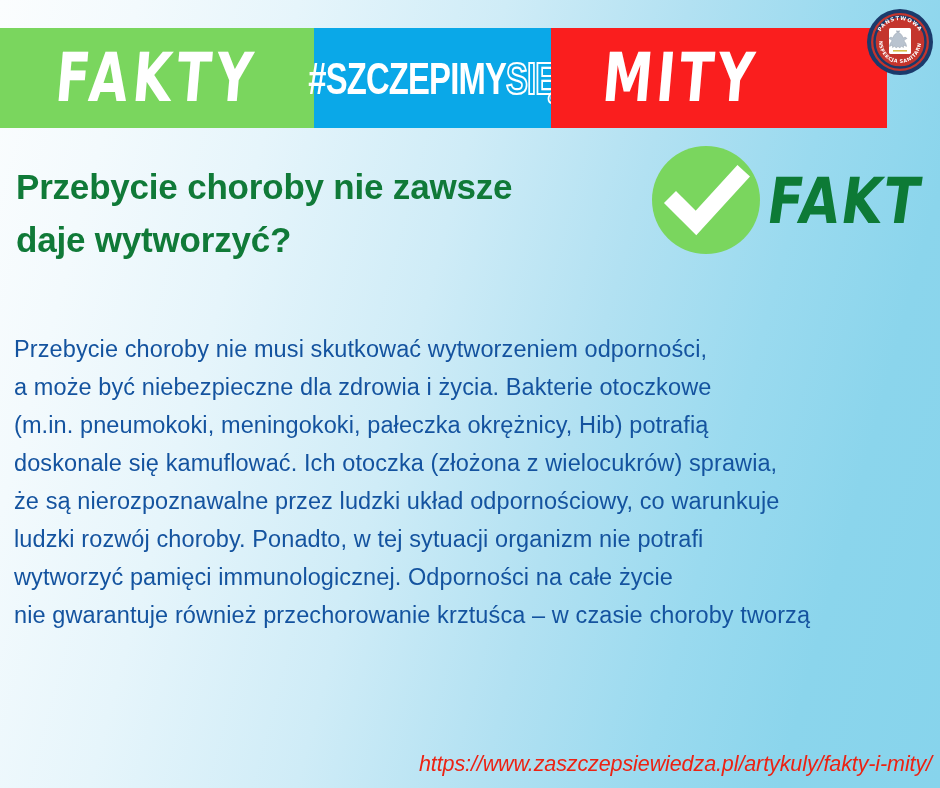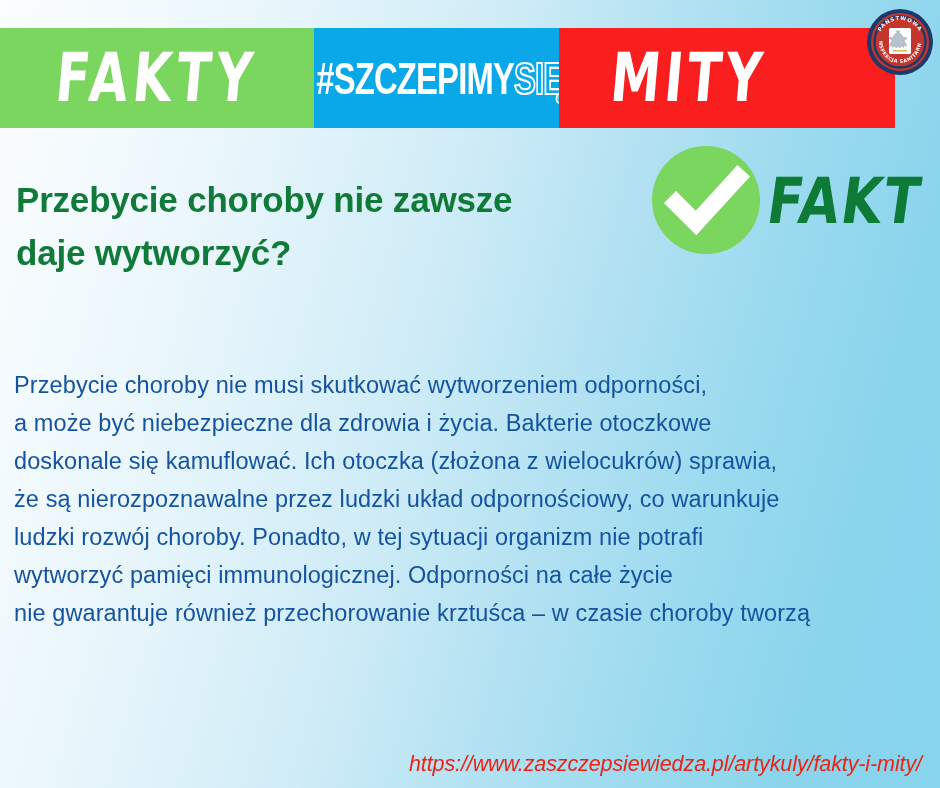--- a/index.html
+++ b/index.html
@@ -44,21 +44,20 @@
     display: flex;
     align-items: center;
     justify-content: center;
     position: relative;
   }
   .band-fakty {
     width: 314px;
   }
   .band-hash {
     width: 237px;
-    padding-left: 8px;
   }
   .band-mity {
     width: 336px;
     justify-content: flex-start;
   }
 
   .brush-label {
     font-family: "DejaVu Sans", sans-serif;
     color: #ffffff;
     font-weight: 700;
@@ -163,21 +162,21 @@
     letter-spacing: 0.1px;
   }
   .body-text p {
     margin: 0;
     white-space: nowrap;
   }
 
   
   .source-url {
     position: absolute;
-    right: 18px;
+    right: 8px;
     top: 752px;
     color: #ec2213;
     font-family: "Liberation Sans Narrow", "Liberation Sans", sans-serif;
     font-style: italic;
     font-size: 21.5px;
     letter-spacing: -0.1px;
     text-decoration: none;
     white-space: nowrap;
   }
 </style>
@@ -222,37 +221,38 @@
       <path d="M27 42 h14 v1.6 h-14 z" fill="#d8bf4a"></path>
       <text font-family="DejaVu Sans, sans-serif" font-size="5.3" font-weight="bold" fill="#ffffff" letter-spacing="0.9">
         <textPath href="#arcTop" startOffset="50%" text-anchor="middle">PAŃSTWOWA</textPath>
       </text>
       <text font-family="DejaVu Sans, sans-serif" font-size="4.9" font-weight="bold" fill="#ffffff" letter-spacing="0.5">
         <textPath href="#arcBot" startOffset="50%" text-anchor="middle">INSPEKCJA SANITARNA</textPath>
       </text>
     </svg>
   </div>
 
-  <div class="question" style="color: rgb(16, 122, 56); margin-top: 13px;">
+  <div class="question" style="color: rgb(16, 122, 56);">
     <div>Przebycie choroby nie zawsze</div>
     <div>daje wytworzyć?</div>
   </div>
 
   <div class="verdict">
     <div class="check-circle" style="background: rgb(122, 214, 94);">
       <svg class="check-mark" viewBox="0 0 108 108" width="108" height="108" aria-hidden="true">
         <path d="M24 57 L44 77 L86 31" fill="none" stroke="#ffffff" stroke-width="17" stroke-linecap="square" stroke-linejoin="miter"></path>
       </svg>
     </div>
     <span class="verdict-word">FAKT</span>
   </div>
 
-  <div class="body-text" style="color: rgb(20, 83, 159); margin-top: 36px;">
+  <div class="body-text" style="color: rgb(20, 83, 159);">
     <p>Przebycie choroby nie musi skutkować wytworzeniem odporności,</p>
     <p>a może być niebezpieczne dla zdrowia i życia. Bakterie otoczkowe</p>
+    <p>(m.in. pneumokoki, meningokoki, pałeczka okrężnicy, Hib) potrafią</p>
     <p>doskonale się kamuflować. Ich otoczka (złożona z wielocukrów) sprawia,</p>
     <p>że są nierozpoznawalne przez ludzki układ odpornościowy, co warunkuje</p>
     <p>ludzki rozwój choroby. Ponadto, w tej sytuacji organizm nie potrafi</p>
     <p>wytworzyć pamięci immunologicznej. Odporności na całe życie</p>
     <p>nie gwarantuje również przechorowanie krztuśca – w czasie choroby tworzą</p>
   </div>
 
   <a class="source-url" href="#" style="color: rgb(236, 34, 19);">https://www.zaszczepsiewiedza.pl/artykuly/fakty-i-mity/</a>
 
 </div>

